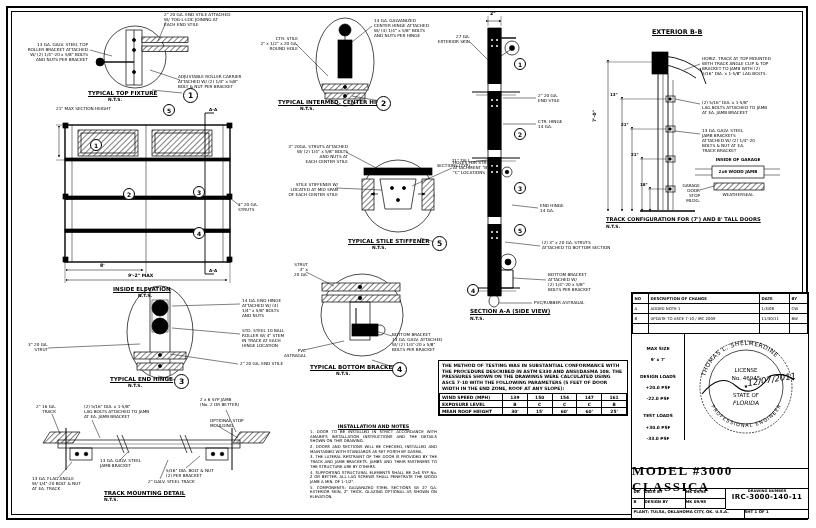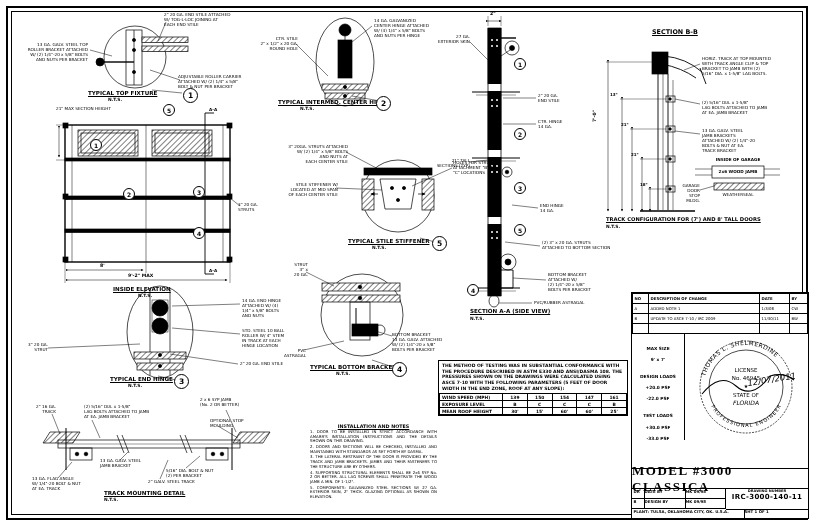--- a/index.html
+++ b/index.html
@@ -418,21 +418,21 @@
 BOLTS PER BRACKET</div>
   <div class="lbl" style="left:534px;top:300px;width:64px;">PVC/RUBBER ASTRAGAL</div>
   <div class="cap" style="left:470px;top:308px;">SECTION A-A (SIDE VIEW)</div>
   <div class="nts" style="left:470px;top:316px;">N.T.S.</div>
   <div class="balloon sm" style="left:514px;top:58px;">1</div>
   <div class="balloon sm" style="left:514px;top:128px;">2</div>
   <div class="balloon sm" style="left:514px;top:182px;">3</div>
   <div class="balloon sm" style="left:514px;top:224px;">5</div>
   <div class="balloon sm" style="left:467px;top:284px;">4</div>
 
-  <div class="cap" style="left:652px;top:28px;font-size:6.4px;">SECTION B-B</div>
+  <div class="cap" style="left:652px;top:28px;font-size:6.4px;">EXTERIOR B-B</div>
   <div class="dim vtext" style="left:592px;top:110px;">7'-0"</div>
   <div class="dim" style="left:610px;top:92px;font-size:4px;">13"</div>
   <div class="dim" style="left:621px;top:122px;font-size:4px;">21"</div>
   <div class="dim" style="left:631px;top:152px;font-size:4px;">21"</div>
   <div class="dim" style="left:640px;top:182px;font-size:4px;">18"</div>
   <div class="lbl" style="left:702px;top:56px;width:86px;">HORIZ. TRACK AT TOP MOUNTED
 WITH TRACK ANGLE CLIP &amp; TOP
 BRACKET TO JAMB WITH (2)
 5/16" DIA. x 1-5/8" LAG BOLTS.</div>
   <div class="lbl" style="left:702px;top:100px;width:82px;">(2) 5/16" DIA. x 1-5/8"

